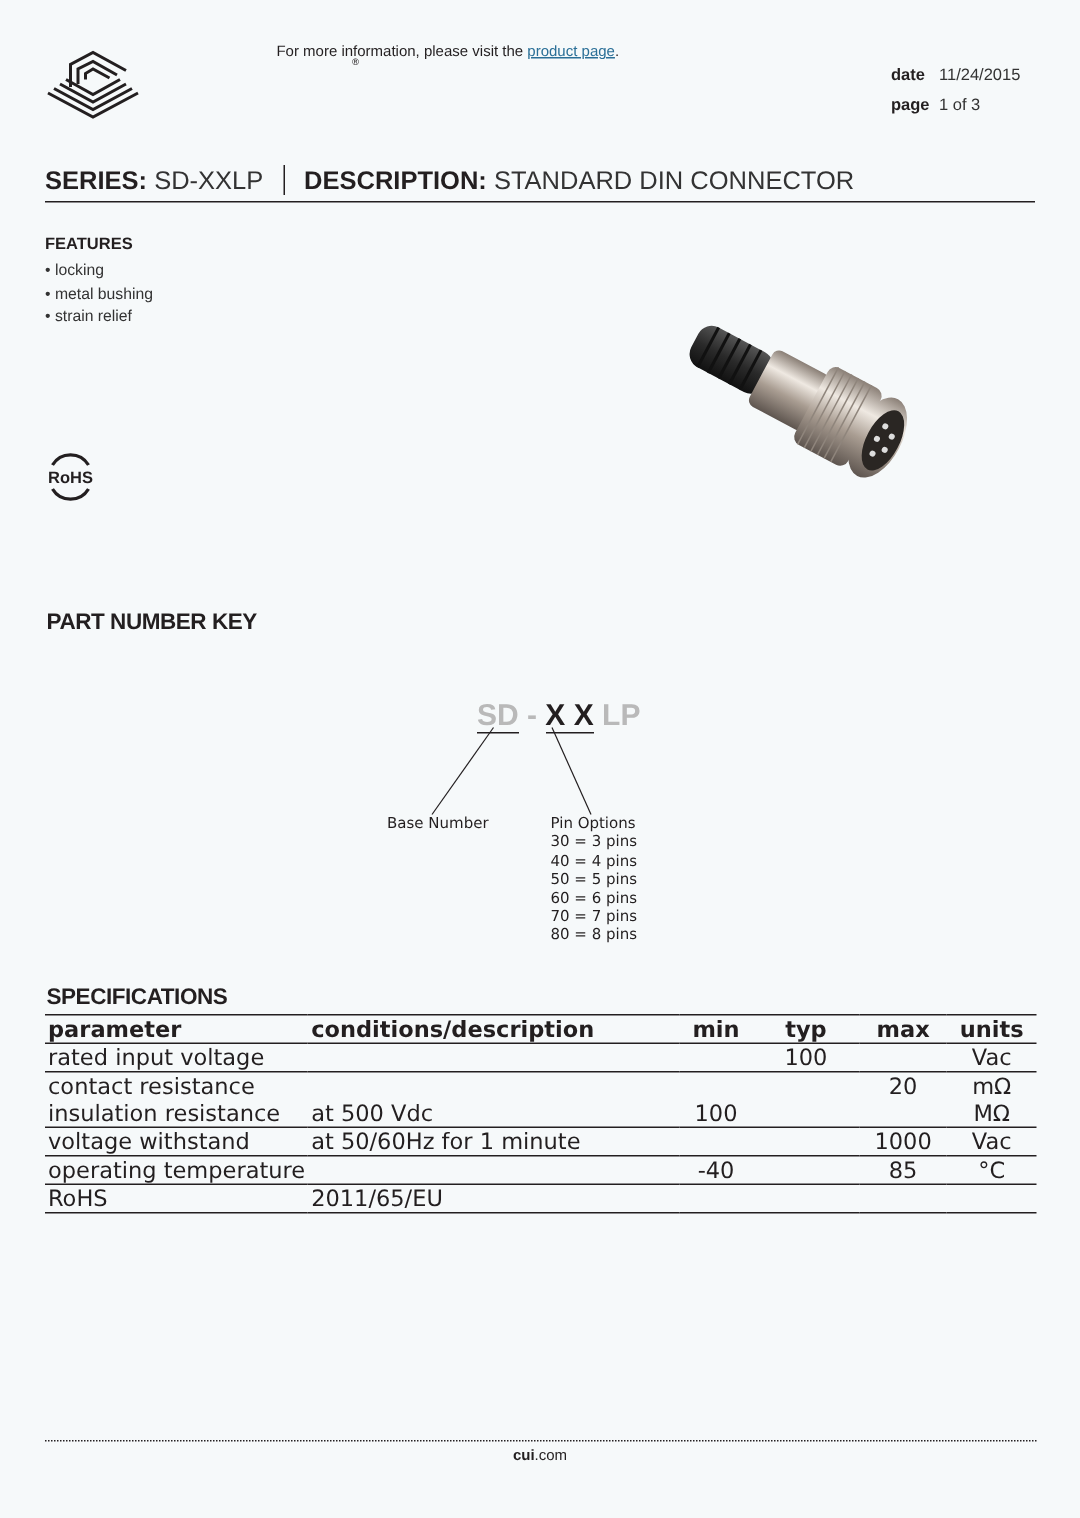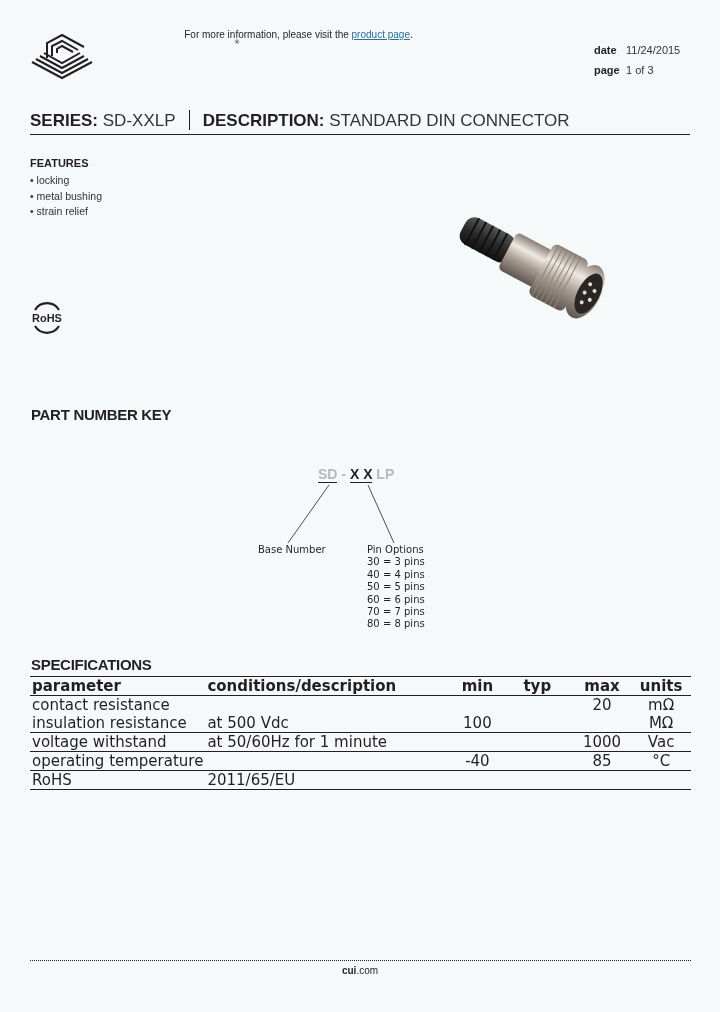--- a/index.html
+++ b/index.html
@@ -21,21 +21,21 @@
   .series-bar .light { font-weight:normal; color:#333; }
   .series-sep { display:inline-block; width:1px; height:20px; background:#231f20; vertical-align:-4px; margin:0 8px 0 9px; }
   .features { left:30px; top:157px; font-family:"Liberation Sans", sans-serif; font-size:10.5px; }
   .features h3 { margin:0 0 4px 0; font-size:11px; font-weight:bold; }
   .features li { list-style:none; line-height:15.5px; color:#333; }
   .features ul { margin:0; padding:0; }
   .product-img { left:450px; top:205px; width:180px; height:130px; }
   .rohs { left:28px; top:300px; width:38px; height:36px; }
   .h2 { font-family:"Liberation Sans", sans-serif; font-weight:bold; font-size:15px; letter-spacing:-0.3px; }
   .pnk-title { left:31px; top:406px; }
-  .pn-code { left:318px; top:466px; font-family:"Liberation Sans", sans-serif; font-size:14px; font-weight:bold; white-space:nowrap; }
+  .pn-code { left:318px; top:466px; font-family:"Liberation Sans", sans-serif; font-size:20px; font-weight:bold; white-space:nowrap; }
   .pn-gray { color:#b9b9b9; }
   .pn-ul { border-bottom:1.5px solid #231f20; }
   .pn-lines { left:0; top:0; width:720px; height:1012px; pointer-events:none; }
   .pn-label { font-family:"DejaVu Sans", sans-serif; font-size:10px; color:#231f20; line-height:12.4px; }
   .spec-title { left:31px; top:656px; }
   table.specs { position:absolute; left:30px; top:676px; width:661px; border-collapse:collapse; font-family:"DejaVu Sans", sans-serif; font-size:15px; }
   table.specs th, table.specs td { height:17px; padding:0 2px; text-align:left; font-weight:normal; white-space:nowrap; }
   table.specs th { font-weight:bold; }
   table.specs thead tr { border-top:1px solid #231f20; border-bottom:1px solid #231f20; }
   table.specs tr.line { border-bottom:1px solid #231f20; }
@@ -180,20 +180,28 @@
     <tr>
       <th>parameter</th>
       <th>conditions/description</th>
       <th class="c-min">min</th>
       <th class="c-typ">typ</th>
       <th class="c-max">max</th>
       <th class="c-units">units</th>
     </tr>
   </thead>
   <tbody>
+    <tr class="line">
+      <td>rated input voltage</td>
+      <td></td>
+      <td class="c-min"></td>
+      <td class="c-typ">100</td>
+      <td class="c-max"></td>
+      <td class="c-units">Vac</td>
+    </tr>
     <tr>
       <td>contact resistance</td>
       <td></td>
       <td class="c-min"></td>
       <td class="c-typ"></td>
       <td class="c-max">20</td>
       <td class="c-units">mΩ</td>
     </tr>
     <tr class="line">
       <td>insulation resistance</td>

